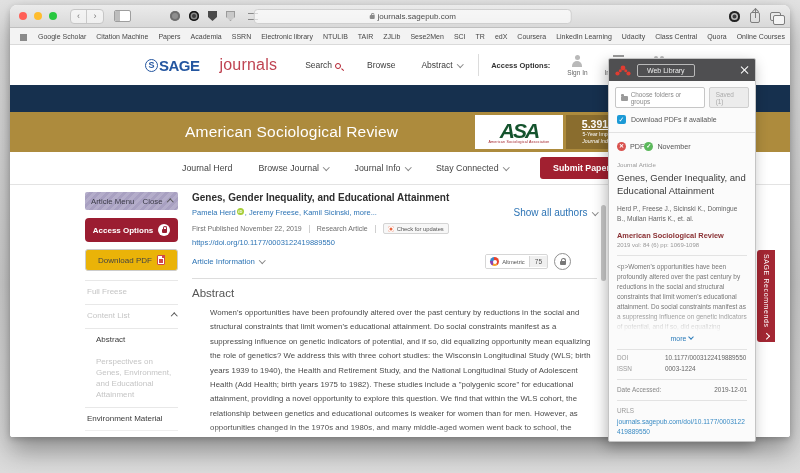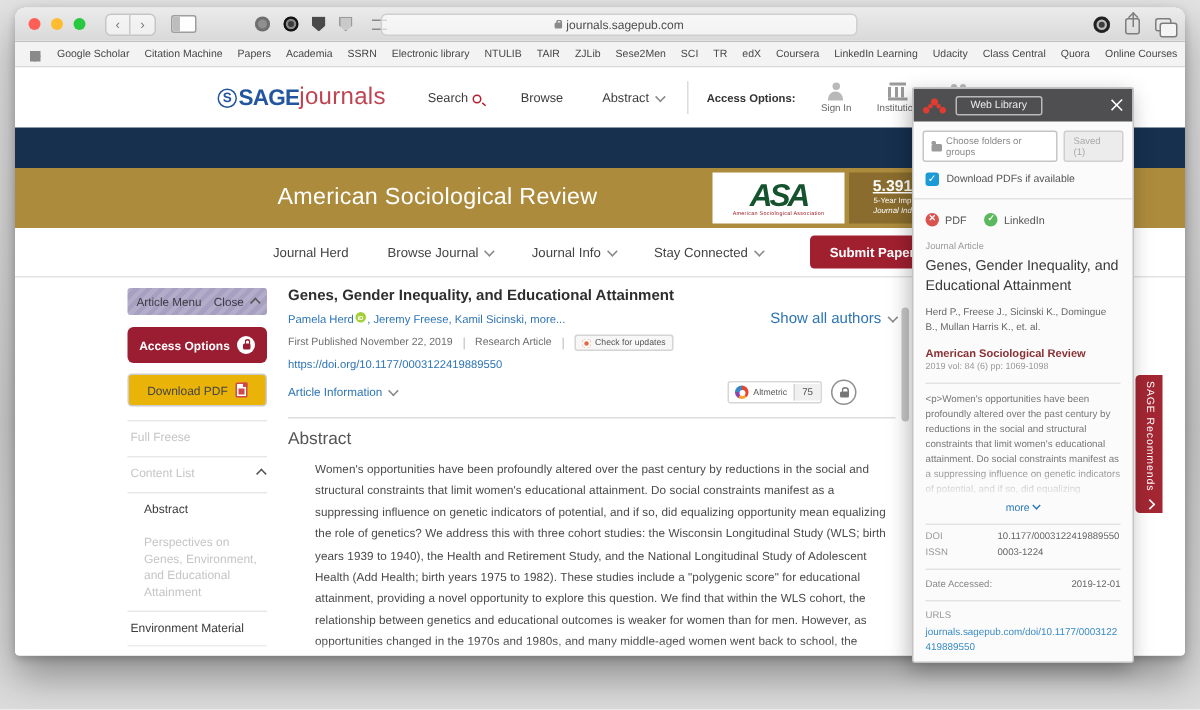--- a/index.html
+++ b/index.html
@@ -45,21 +45,21 @@
   .bgrid{ width:4px; height:4px; background:#8a8a8a; box-shadow:3px 0 0 #8a8a8a, 0 3px 0 #8a8a8a, 3px 3px 0 #8a8a8a; margin-right:4px; flex:none;}
   .bm{ flex:none; }
 
   
   .viewport{ height:392px; background:#fff; position:relative; overflow:hidden; border-radius:0 0 3px 3px; }
 
   .sage-header{ height:40px; display:flex; align-items:center; padding-left:135px; }
   .slogo{ display:flex; align-items:center; }
   .scircle{ width:13px; height:13px; border:1.6px solid #2456a0; border-radius:50%; color:#2456a0; font-weight:bold; font-size:9px; line-height:11px; text-align:center; margin-right:1px;}
   .sagetxt{ color:#2456a0; font-weight:bold; font-size:15px; letter-spacing:-.5px;}
-  .journalstxt{ color:#bf4452; font-size:16px; font-weight:300; margin-left:0; letter-spacing:.2px;}
+  .journalstxt{ color:#bf4452; font-size:16px; font-weight:300; margin-left:20px; letter-spacing:.2px;}
   .topnav{ display:flex; align-items:center; gap:26px; margin-left:28px; font-size:8.5px; color:#3c3c3c;}
   .mag{ display:inline-block; width:6px; height:6px; border:1.4px solid #b31f2e; border-radius:50%; position:relative; margin-left:3px; vertical-align:-1px;}
   .mag::after{ content:""; position:absolute; left:4.5px; top:4.5px; width:3px; height:1.4px; background:#b31f2e; transform:rotate(40deg);}
   .vdiv{ width:1px; height:22px; background:#dcdcdc; margin-left:16px;}
   .accesslbl{ font-size:7.5px; font-weight:bold; color:#333; margin-left:12px;}
   .acc-item{ display:flex; flex-direction:column; align-items:center; gap:2px; margin-left:17px; font-size:6.5px; color:#666;}
   .person{ width:12px; height:12px; position:relative;}
   .person::before{ content:""; position:absolute; left:3.5px; top:0; width:5px; height:5px; border-radius:50%; background:#b9b9b9;}
   .person::after{ content:""; position:absolute; left:1px; top:6px; width:10px; height:6px; border-radius:5px 5px 0 0; background:#b9b9b9;}
   .bank{ width:13px; height:12px; position:relative; }
@@ -151,21 +151,21 @@
   .pclose::before{ transform:rotate(45deg);} .pclose::after{ transform:rotate(-45deg);}
   .psub{ display:flex; justify-content:flex-end; gap:4px; padding:6px 6px 5px;}
   .folderdd{ display:flex; align-items:center; gap:3px; background:#fff; border:1px solid #c6c6c6; border-radius:2px; padding:2.5px 5px; font-size:6.4px; color:#8a8a8a;}
   .folderico{ width:7px; height:5px; background:#9a9a9a; border-radius:1px; position:relative; margin-top:1px;}
   .folderico::before{ content:""; position:absolute; left:0; top:-1.5px; width:3px; height:1.5px; background:#9a9a9a; border-radius:1px 1px 0 0;}
   .savedbtn{ background:#ececec; border:1px solid #cfcfcf; border-radius:2px; padding:2.5px 6px; font-size:6.4px; color:#aaa;}
   .pcheckrow{ display:flex; align-items:center; gap:5px; padding:2px 8px 8px; border-bottom:1px solid #e2e2e2;}
   .cbx{ width:9px; height:9px; background:#1c9ad6; border-radius:2px; color:#fff; font-size:7px; line-height:9px; text-align:center;}
   .cbxlbl{ font-size:7px; color:#555;}
   .pbody{ padding:9px 8px 0; }
-  .statusrow{ display:flex; align-items:flex-end; gap:12px;}
+  .statusrow{ display:flex; align-items:flex-end; }
   .stat{ display:flex; align-items:center; gap:4px; font-size:7.2px; color:#555;}
   .redx{ width:9px; height:9px; border-radius:50%; background:#d9534f; color:#fff; font-size:6px; line-height:9px; text-align:center; font-weight:bold;}
   .grnchk{ width:9px; height:9px; border-radius:50%; background:#5cb85c; color:#fff; font-size:6px; line-height:9px; text-align:center; font-weight:bold;}
   .ptype{ margin-top:10px; font-size:6.2px; color:#9a9a9a;}
   .ptitle{ margin-top:4px; font-size:9.5px; color:#3a3a3a; line-height:1.32;}
   .pauthors{ margin-top:7px; font-size:6.6px; color:#666; line-height:1.5;}
   .pjournal{ margin-top:7px; font-size:7.4px; font-weight:bold; color:#8a3033;}
   .ppub{ margin-top:2px; font-size:6px; color:#999;}
   .phr{ border:none; border-top:1px solid #e3e3e3; margin:7px 0 0;}
   .pabs{ margin-top:6px; font-size:6.5px; color:#777; line-height:10px; position:relative; max-height:70px; overflow:hidden;}
@@ -393,21 +393,21 @@
     <span class="cbxlbl">Download PDFs if available</span>
   </div>
   <div class="pbody">
     <div class="statusrow">
       <span class="stat">
         <span class="redx">✕</span>
         <span>PDF</span>
       </span>
       <span class="stat">
         <span class="grnchk">✓</span>
-        <span>LinkedIn</span>
+        <span>November</span>
       </span>
     </div>
     <div class="ptype">Journal Article</div>
     <div class="ptitle">Genes, Gender Inequality, and Educational Attainment</div>
     <div class="pauthors">Herd P.,  Freese J.,  Sicinski K.,  Domingue B.,  Mullan Harris K.,  et. al.</div>
     <div class="pjournal">American Sociological Review</div>
     <div class="ppub">2019 vol: 84 (6) pp: 1069-1098</div>
     <hr class="phr">
     <div class="pabs">
       <span>&lt;p&gt;Women's opportunities have been profoundly altered over the past century by reductions in the social and structural constraints that limit women's educational attainment. Do social constraints manifest as a suppressing influence on genetic indicators of potential, and if so, did equalizing opportunity mean equalizing the role of genetics?</span>

